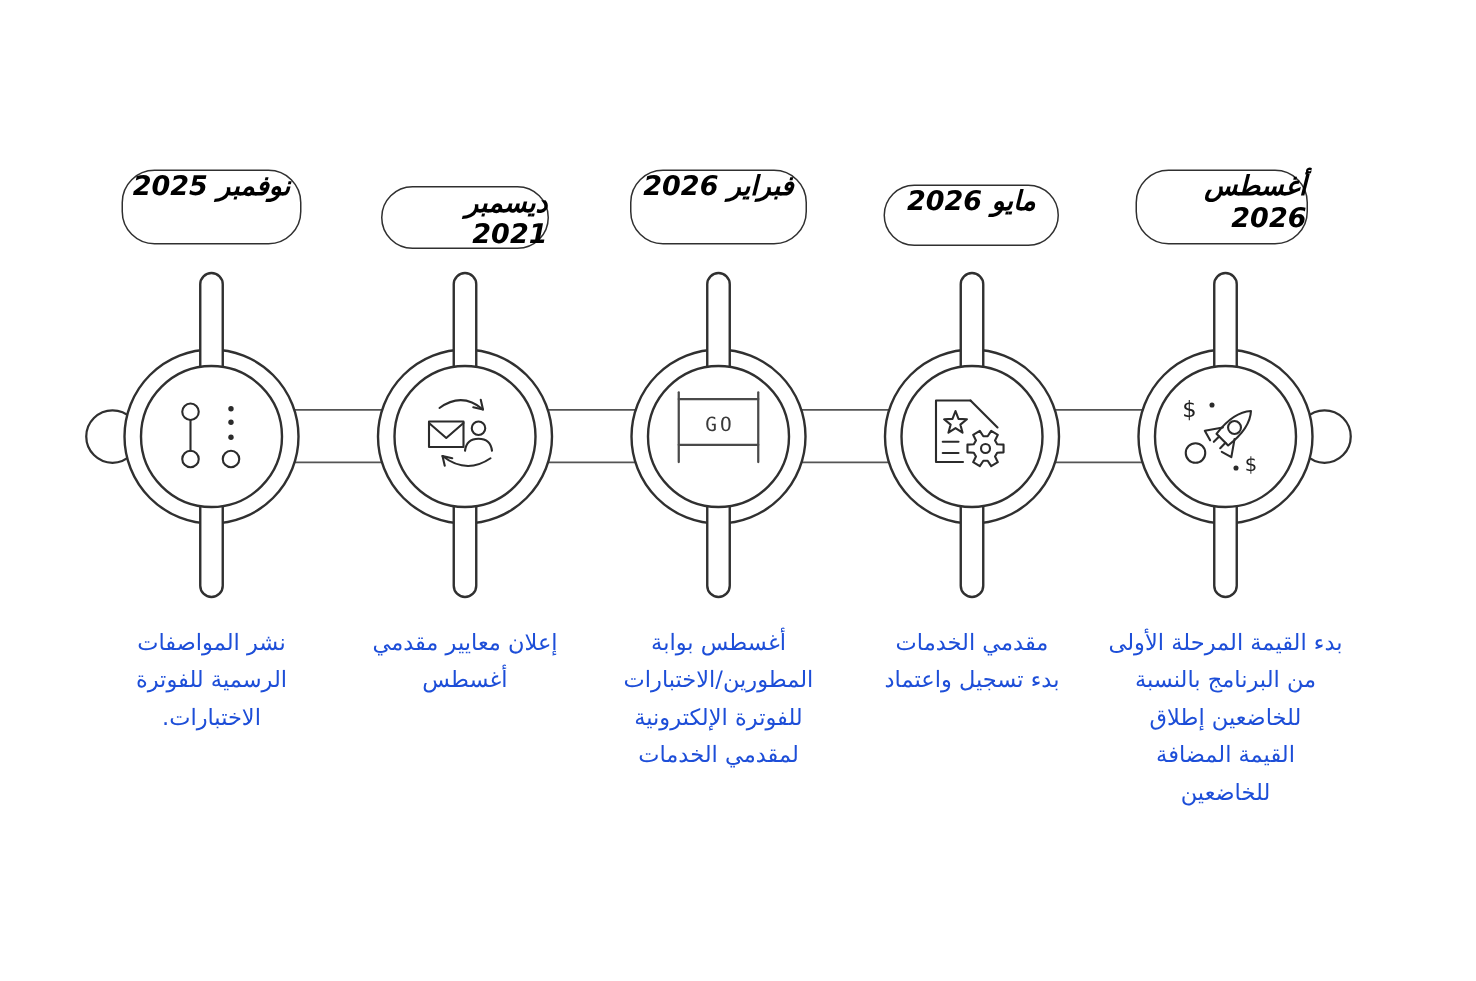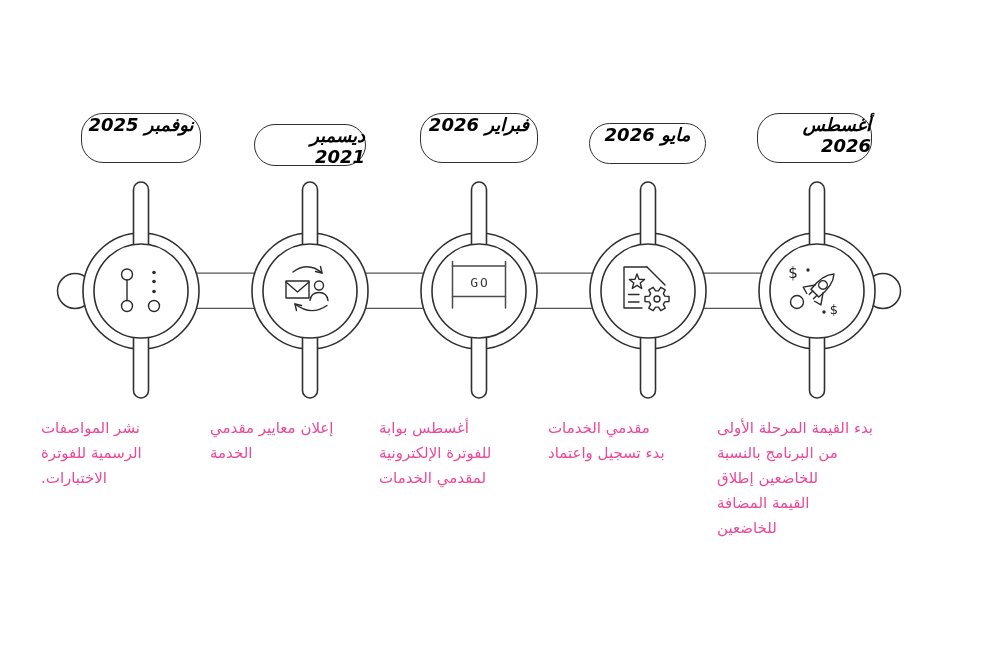--- a/index.html
+++ b/index.html
@@ -7,22 +7,22 @@
     position:relative;width:984px;height:654px;background:#ffffff;overflow:hidden;
     font-family:"DejaVu Sans",sans-serif;color:#000;
   }
   .stage svg{position:absolute;left:0;top:0;}
   .badge{
     position:absolute;display:flex;align-items:flex-start;justify-content:center;
     border:1.6px solid #303030;border-radius:22px;background:#fff;box-sizing:border-box;
     font-weight:bold;font-size:18px;direction:rtl;letter-spacing:0;font-style:italic;
   }
   .desc{
-    position:absolute;width:200px;text-align:left;direction:rtl;
-    font-size:15px;line-height:25px;color:#ec4899;
+    position:absolute;width:200px;text-align:center;direction:rtl;
+    font-size:15px;line-height:25px;color:#1d4ed8;
   }
   .desc .line{white-space:nowrap;}
   .go-text{
     font-family:"DejaVu Sans Mono",monospace;font-size:13px;letter-spacing:2px;fill:#3a3a3a;
   }
   .dollar{font-family:"DejaVu Sans",sans-serif;fill:#222;}
 </style>
 </head>
 <body>
 
@@ -167,24 +167,25 @@
     <span>أغسطس 2026</span>
   </div>
 
   <div class="desc" style="left:41px;top:416px" dir="rtl">
     <div class="line">نشر المواصفات</div>
     <div class="line">الرسمية للفوترة</div>
     <div class="line">الاختبارات.</div>
   </div>
   <div class="desc" style="left:210px;top:416px" dir="rtl">
     <div class="line">إعلان معايير مقدمي</div>
-    <div class="line">الخدمة</div>
+    <div class="line">أغسطس</div>
   </div>
   <div class="desc" style="left:379px;top:416px" dir="rtl">
     <div class="line">أغسطس بوابة</div>
+    <div class="line">المطورين/الاختبارات</div>
     <div class="line">للفوترة الإلكترونية</div>
     <div class="line">لمقدمي الخدمات</div>
   </div>
   <div class="desc" style="left:548px;top:416px" dir="rtl">
     <div class="line">مقدمي الخدمات</div>
     <div class="line">بدء تسجيل واعتماد</div>
   </div>
   <div class="desc" style="left:717px;top:416px" dir="rtl">
     <div class="line">بدء القيمة المرحلة الأولى</div>
     <div class="line">من البرنامج بالنسبة</div>

